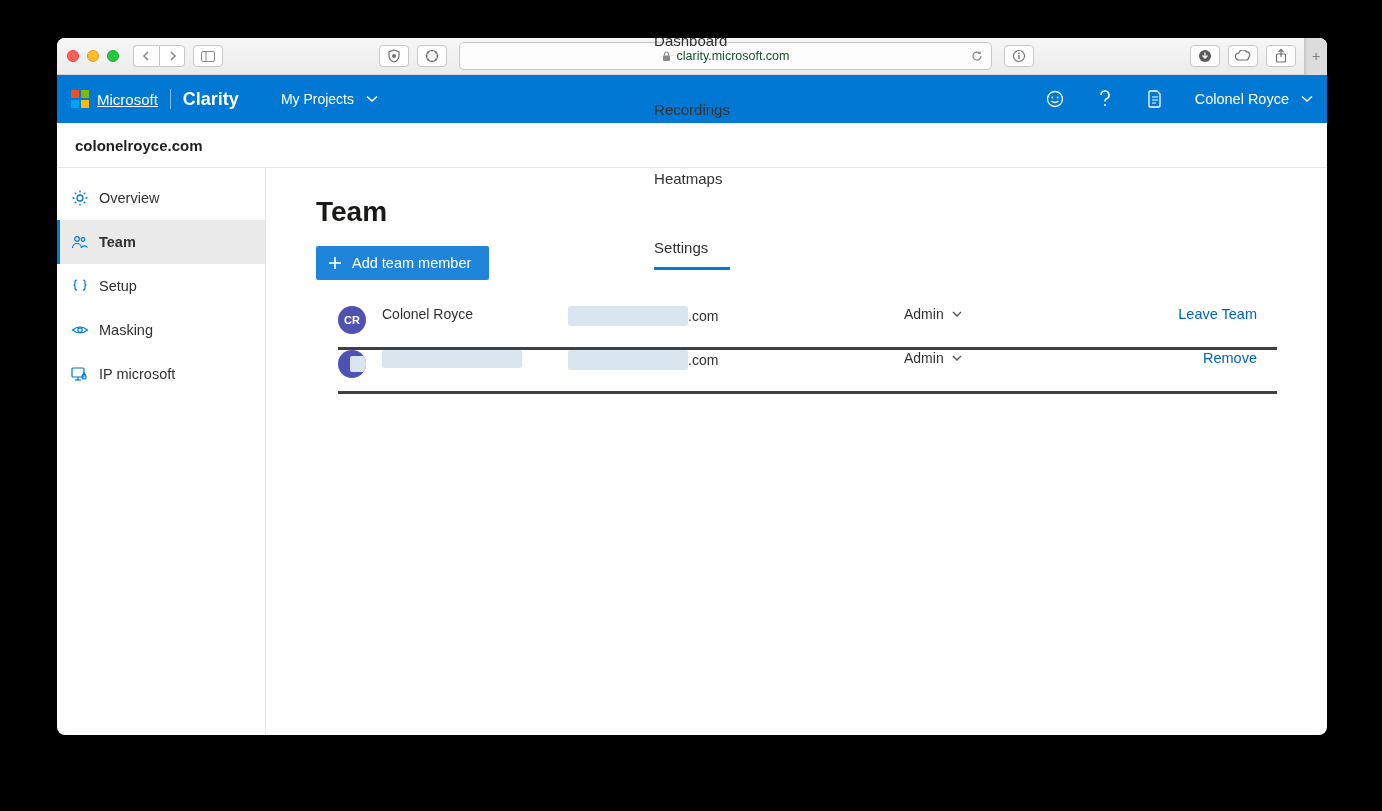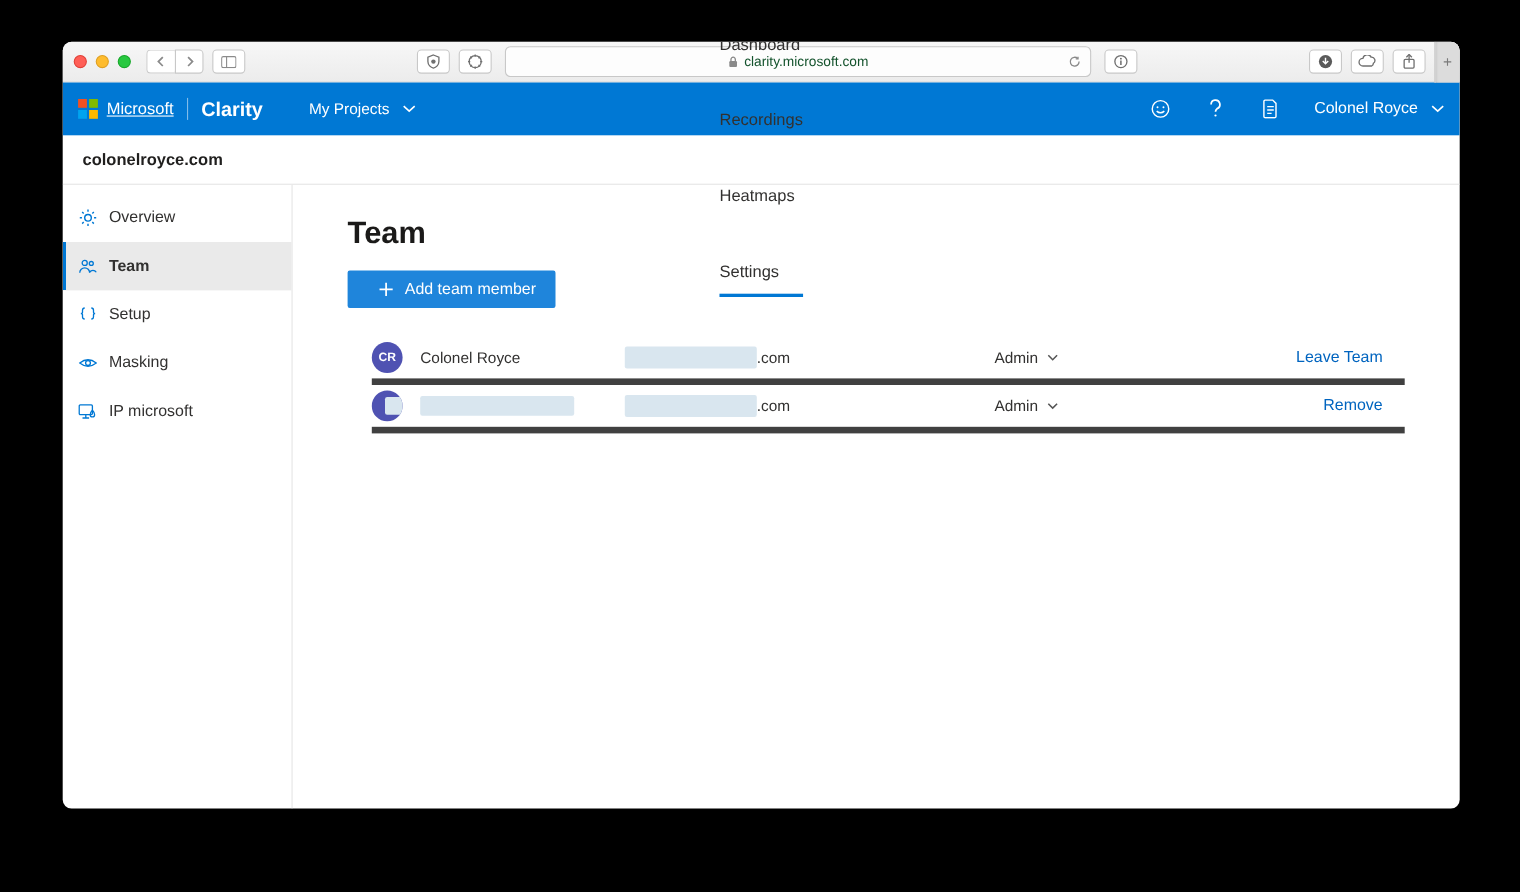--- a/index.html
+++ b/index.html
@@ -125,28 +125,28 @@
     font-size:14.5px;color:#323130;
   }
   .side-item .icn{ width:18px;height:18px;display:flex;align-items:center;justify-content:center;color:#0078D4;}
   .side-item.active { background:#eaeaea;font-weight:600;box-shadow: inset 3px 0 0 #0078D4; }
   
   .main { flex:1; padding: 28px 50px; }
   h1.page-title { font-size:28px;font-weight:700;color:#1b1a19;margin-bottom:18px; }
   .add-btn {
     display:inline-flex;align-items:center;gap:10px;
     background:#1f85db;color:#fff;border:none;
-    height:34px;padding:0 18px 0 28px;font-size:14.5px;
+    height:34px;padding:0 18px 0 12px;font-size:14.5px;
     cursor:pointer;border-radius:2px;
   }
   .add-btn .plus{font-size:18px;line-height:1;}
   .team-list { margin-top:26px; margin-left:22px; }
   .member {
-    display:flex;align-items:center;
-    height:44px;border-bottom:6px solid #404040;
+    display:flex;align-items:flex-start;
+    height:44px;border-bottom:3px solid #404040;
     gap:16px;
   }
   .avatar {
     width:28px;height:28px;border-radius:50%;
     background:#4f52b2;color:#fff;
     display:flex;align-items:center;justify-content:center;
     font-size:11px;font-weight:600;
     flex-shrink:0;
   }
   .redact {

